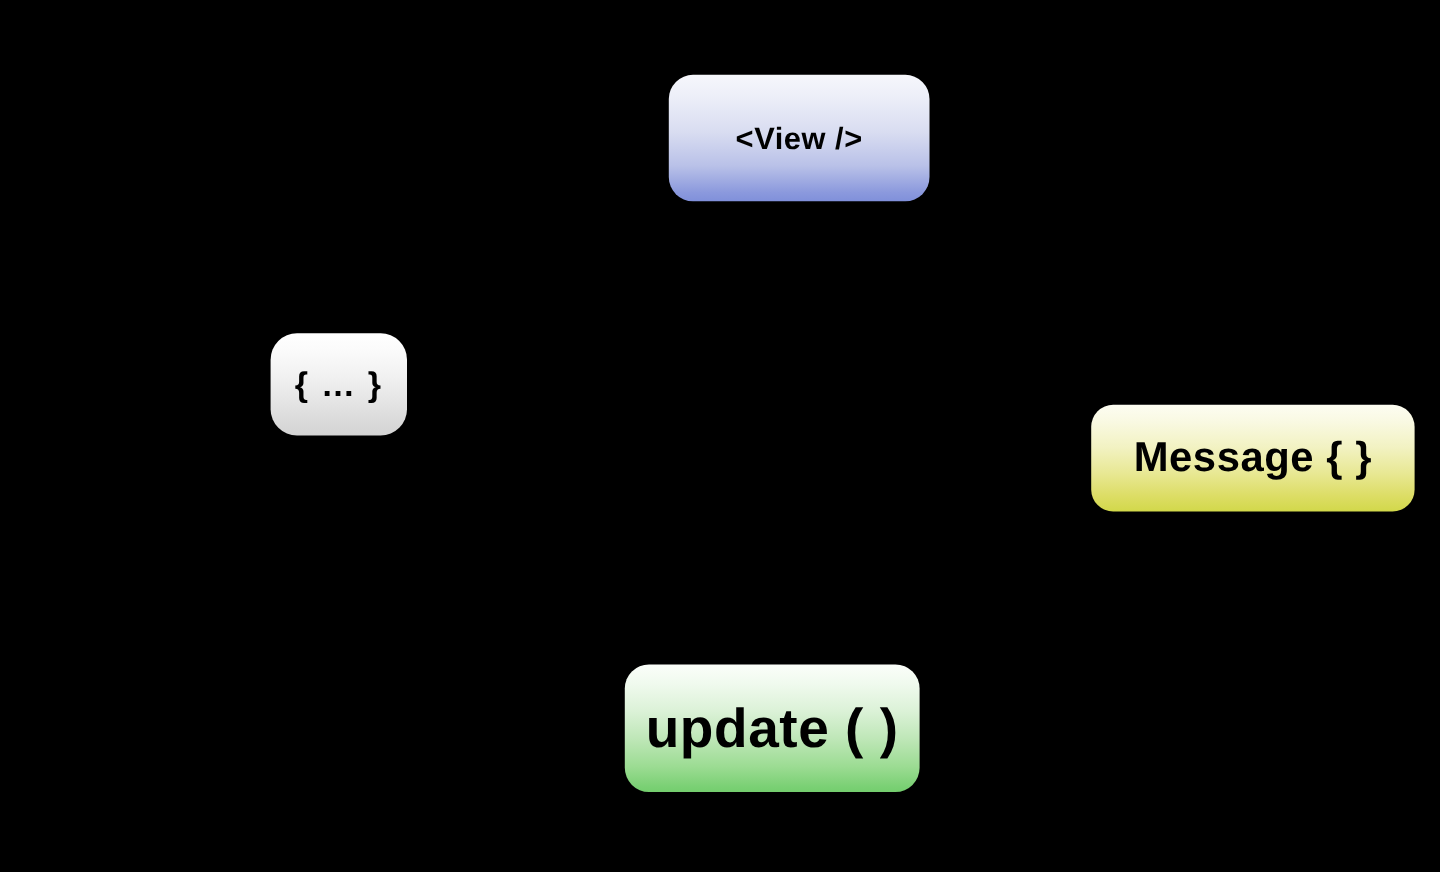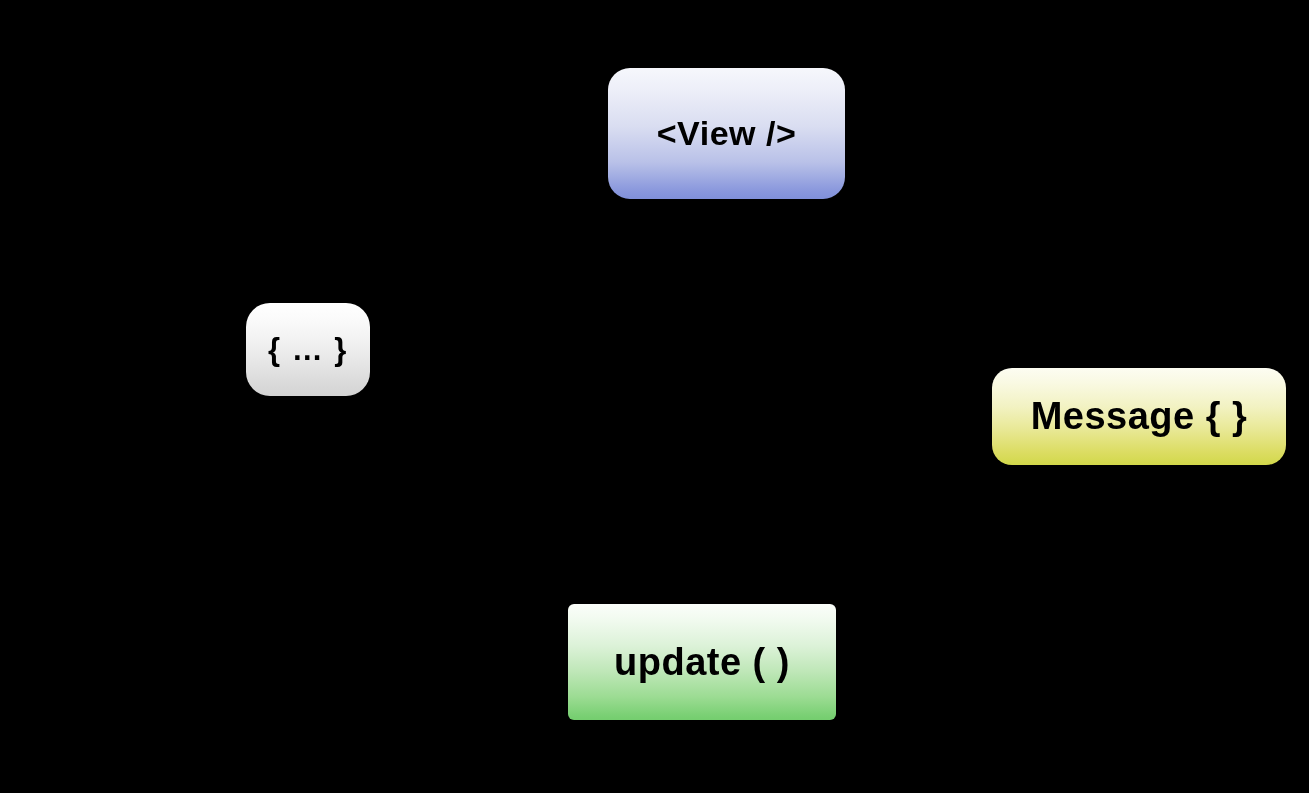--- a/index.html
+++ b/index.html
@@ -30,23 +30,23 @@
     white-space: nowrap;
     letter-spacing: 0.5px;
     -webkit-font-smoothing: antialiased;
   }
 
   
   .node--view {
     left: 608px;
     top: 68px;
     width: 237px;
-    height: 131px;
+    height: 115px;
     border-radius: 22px;
-    font-size: 34px;
+    font-size: 28px;
     background: linear-gradient(to bottom,
                 #f6f7fc 0%,
                 #eceef8 18%,
                 #d9ddf1 45%,
                 #b9c1e8 72%,
                 #8b99dd 93%,
                 #8090da 100%);
   }
 
   
@@ -84,22 +84,22 @@
                 #d2d84a 100%);
     margin-left: 46px;
   }
 
   
   .node--update {
     left: 568px;
     top: 604px;
     width: 268px;
     height: 116px;
-    border-radius: 6px;
-    font-size: 38px;
+    border-radius: 22px;
+    font-size: 50px;
     background: linear-gradient(to bottom,
                 #fbfefa 0%,
                 #f0faee 15%,
                 #dcf2d8 36%,
                 #bfe7b8 58%,
                 #9cdc93 80%,
                 #7ad074 96%,
                 #74ce6e 100%);
   }
 </style>

